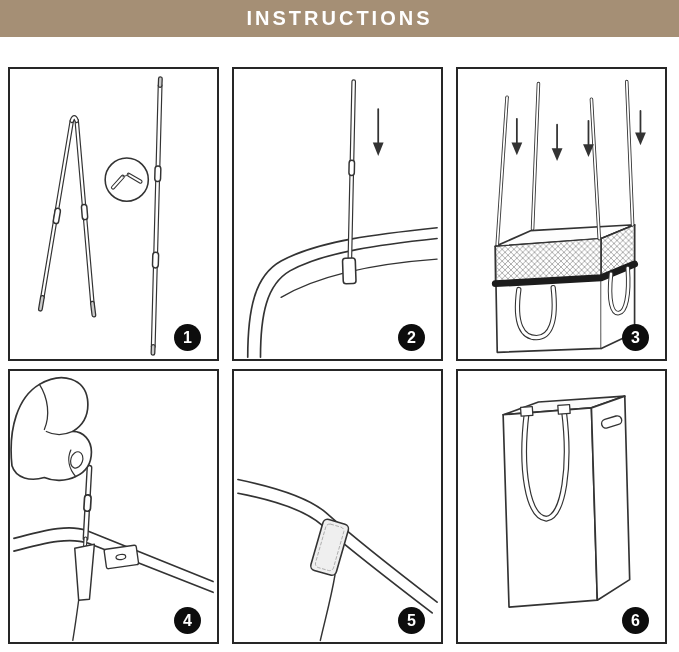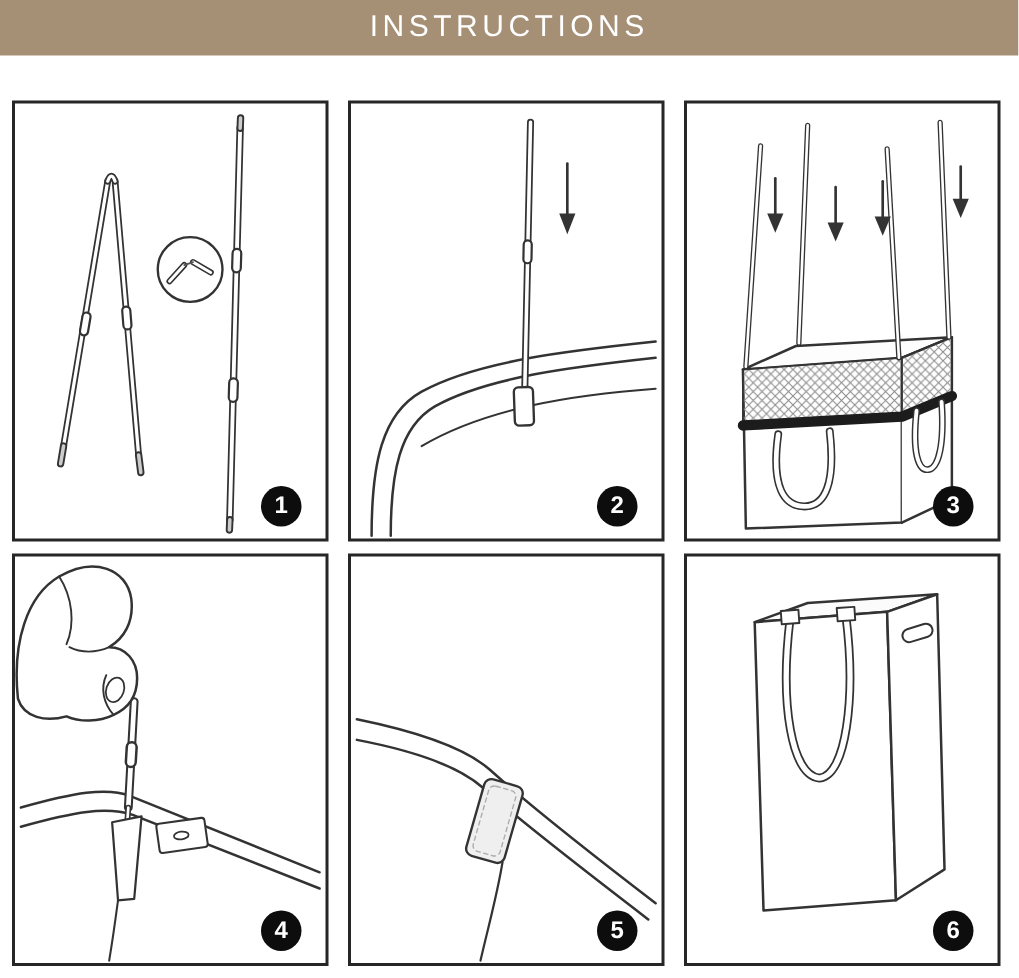--- a/index.html
+++ b/index.html
@@ -4,21 +4,21 @@
 <style>
   :root{
     --header-bg:#a58f75; --header-text:#ffffff;
     --badge-bg:#0d0d0d; --badge-text:#ffffff;
     --panel-border:#262626; --line:#333333;
   }
   *{box-sizing:border-box;}
   html,body{margin:0;padding:0;background:#ffffff;}
   body{width:679px;height:652px;font-family:"Liberation Sans",sans-serif;overflow:hidden;}
   .header{height:37px;background:var(--header-bg);display:flex;align-items:center;justify-content:center;}
-  .header h1{margin:0;color:var(--header-text);font-size:20px;font-weight:normal;letter-spacing:3px;}
+  .header h1{margin:0;color:var(--header-text);font-size:20px;font-weight:bold;letter-spacing:3px;}
   .grid{display:grid;grid-template-columns:repeat(3,211px);grid-template-rows:294px 275px;column-gap:13px;row-gap:8px;margin:30px 8px 0 8px;}
   .panel{position:relative;border:2px solid var(--panel-border);background:#fff;}
   .panel svg{position:absolute;inset:0;width:100%;height:100%;display:block;}
   .badge{position:absolute;right:16px;bottom:8px;width:27px;height:27px;border-radius:50%;
          background:var(--badge-bg);color:var(--badge-text);display:flex;align-items:center;justify-content:center;
          font-size:16px;font-weight:bold;line-height:1;}
 </style>
 </head>
 <body>
 

